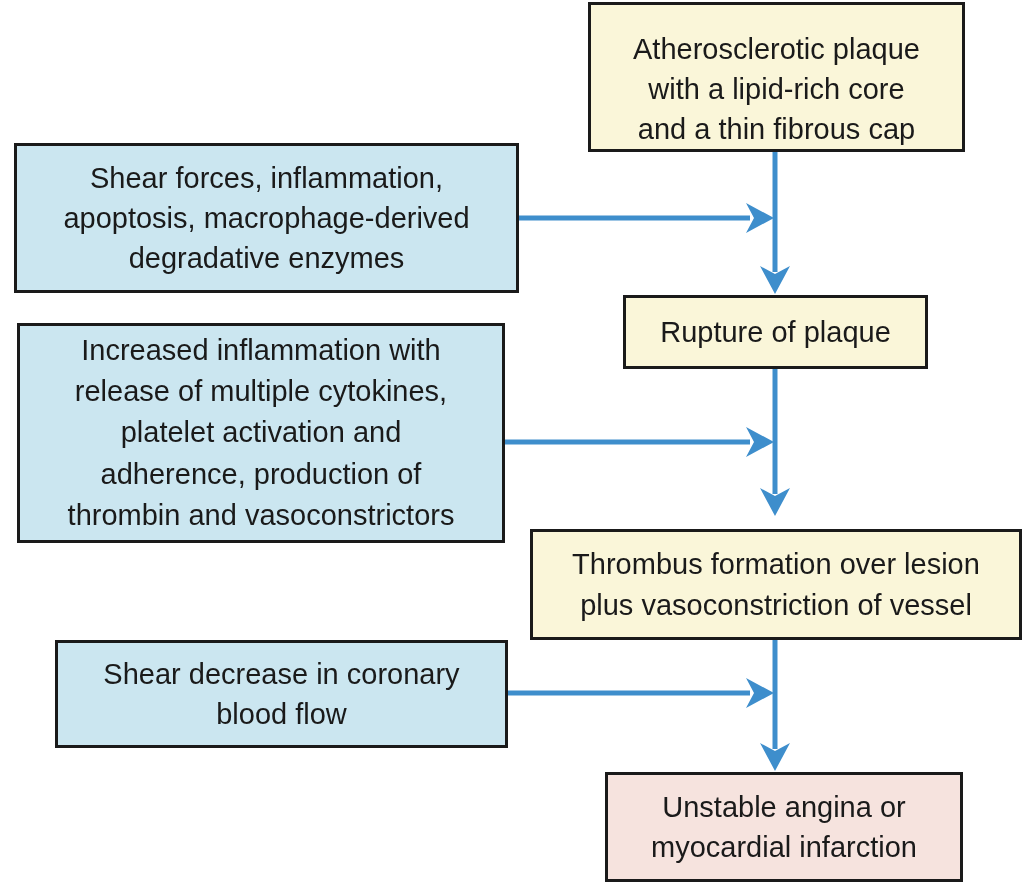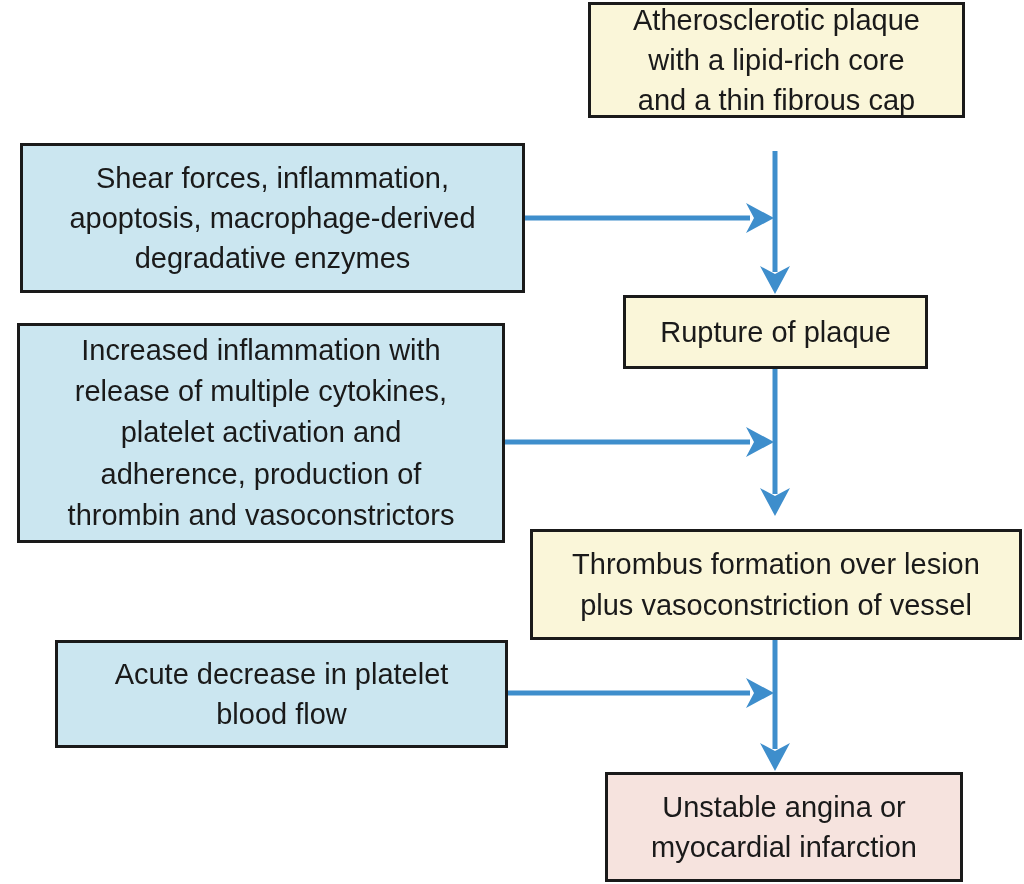--- a/index.html
+++ b/index.html
@@ -37,22 +37,22 @@
   }
   .node .box-text {
     white-space: pre-line;
     display: block;
     width: 100%;
   }
   .fill-yellow { background: var(--node-yellow, #faf6d9); }
   .fill-blue   { background: var(--node-blue, #cbe6f0); }
   .fill-pink   { background: var(--node-pink, #f6e3de); margin-left: 8px; }
 
-  .n-plaque       { left: 588px; top: 2px;   width: 377px; height: 116px; }
-  .n-shear        { left: 20px;   top: 143px; width: 505px; height: 150px; }
+  .n-plaque       { left: 588px; top: 2px;   width: 377px; height: 150px; align-items: flex-end; }
+  .n-shear        { left: 14px;   top: 143px; width: 505px; height: 150px; }
   .n-rupture      { left: 623px; top: 295px; width: 305px; height: 74px;  }
   .n-inflammation { left: 17px;  top: 323px; width: 488px; height: 220px; line-height: 1.42; }
   .n-thrombus     { left: 530px; top: 517px; width: 492px; height: 111px; margin-top: 12px; }
   .n-acute        { left: 55px;  top: 640px; width: 453px; height: 108px; }
   .n-unstable     { left: 597px; top: 772px; width: 358px; height: 110px; }
 
   .arrow-line {
     stroke: var(--arrow, #3e8ecc);
     stroke-width: 5;
     fill: none;
@@ -123,21 +123,21 @@
 adherence, production of
 thrombin and vasoconstrictors</span>
   </div>
 
   <div class="node fill-yellow n-thrombus">
     <span class="box-text">Thrombus formation over lesion
 plus vasoconstriction of vessel</span>
   </div>
 
   <div class="node fill-blue n-acute">
-    <span class="box-text">Acute decrease in platelet
+    <span class="box-text">Shear decrease in coronary
 blood flow</span>
   </div>
 
   <div class="node fill-pink n-unstable">
     <span class="box-text">Unstable angina or
 myocardial infarction</span>
   </div>
 
 </div>
 

